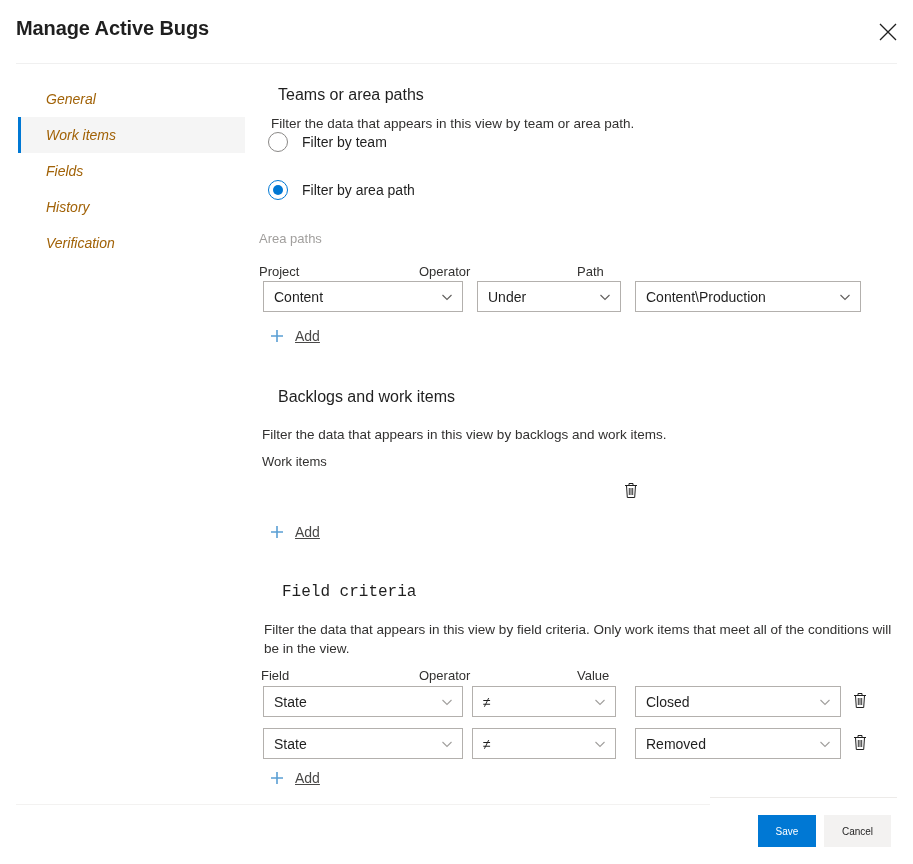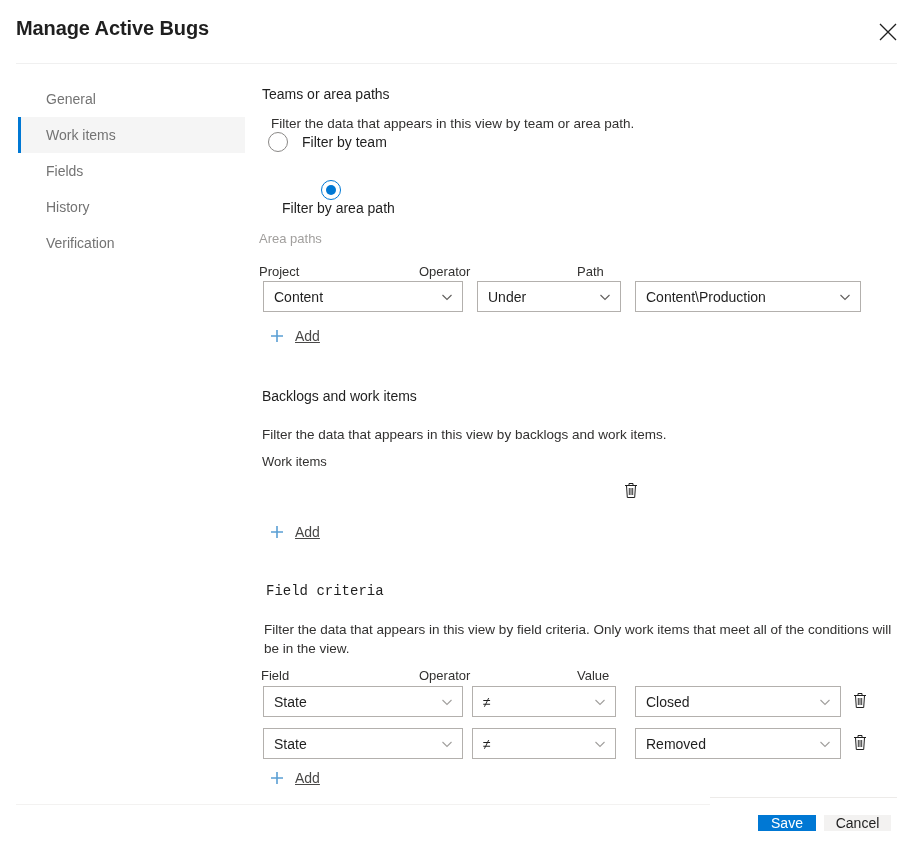--- a/index.html
+++ b/index.html
@@ -66,23 +66,24 @@
   }
   .nav-item {
     position: relative;
     display: flex;
     align-items: center;
     height: 36px;
     margin: 0 0 0 18px;
     width: 227px;
     padding-left: 28px;
     font-size: 14px;
-    color: #737373;
+    color: #a16207;
     cursor: pointer;
     background: transparent;
+    font-style: italic;
   }
   .nav-item.selected {
     background: #f5f5f5;
   }
   .nav-item.selected::before {
     content: "";
     position: absolute;
     left: 0; top: 0;
     width: 3px; height: 36px;
     background: #0078d4;
@@ -91,23 +92,24 @@
   
   .content {
     position: absolute;
     left: 245px; top: 0;
     width: 668px;
     height: 741px;
     padding: 0;
   }
 
   .section-heading {
-    font-size: 14px;
-    color: #1f1f1f;
-    position: absolute;
+    font-size: 16px;
+    color: #1f1f1f;
+    position: absolute;
+    margin-left: 16px;
   }
   .section-desc {
     font-size: 13.5px;
     color: #323130;
     position: absolute;
     line-height: 19px;
   }
   .field-label {
     position: absolute;
     font-size: 13px;
@@ -218,22 +220,22 @@
     background: #edebe9;
   }
   .footer {
     position: absolute;
     left: 0; top: 805px;
     width: 913px; height: 59px;
     background: #ffffff;
   }
   .btn {
     position: absolute;
-    height: 16px;
-    font-size: 14px;
+    height: 32px;
+    font-size: 10px;
     font-family: "Liberation Sans", sans-serif;
     border: 1px solid transparent;
     cursor: pointer;
     display: flex; align-items: center; justify-content: center;
   }
   .btn-primary {
     left: 758px; top: 815px;
     width: 58px;
     background: #0078d4;
     color: #ffffff;
@@ -286,21 +288,21 @@
 
       <div class="section-heading" style="left:17px; top:22px;">Teams or area paths</div>
 
       <div class="section-desc" style="left:26px; top:50px; width:620px;">Filter the data that appears in this view by team or area path.</div>
 
       <div class="radio-row" style="left:23px; top:68px;">
         <span class="radio"></span>
         <span class="radio-label">Filter by team</span>
       </div>
 
-      <div class="radio-row" style="left:23px; top:116px;flex-direction:column;">
+      <div class="radio-row" style="left:23px; top:116px;">
         <span class="radio checked"></span>
         <span class="radio-label">Filter by area path</span>
       </div>
 
       <div class="field-label muted" style="left:14px; top:167px;">Area paths</div>
 
       <div class="field-label" style="left:14px; top:200px;">Project</div>
       <div class="field-label" style="left:174px; top:200px;">Operator</div>
       <div class="field-label" style="left:332px; top:200px;">Path</div>
 

